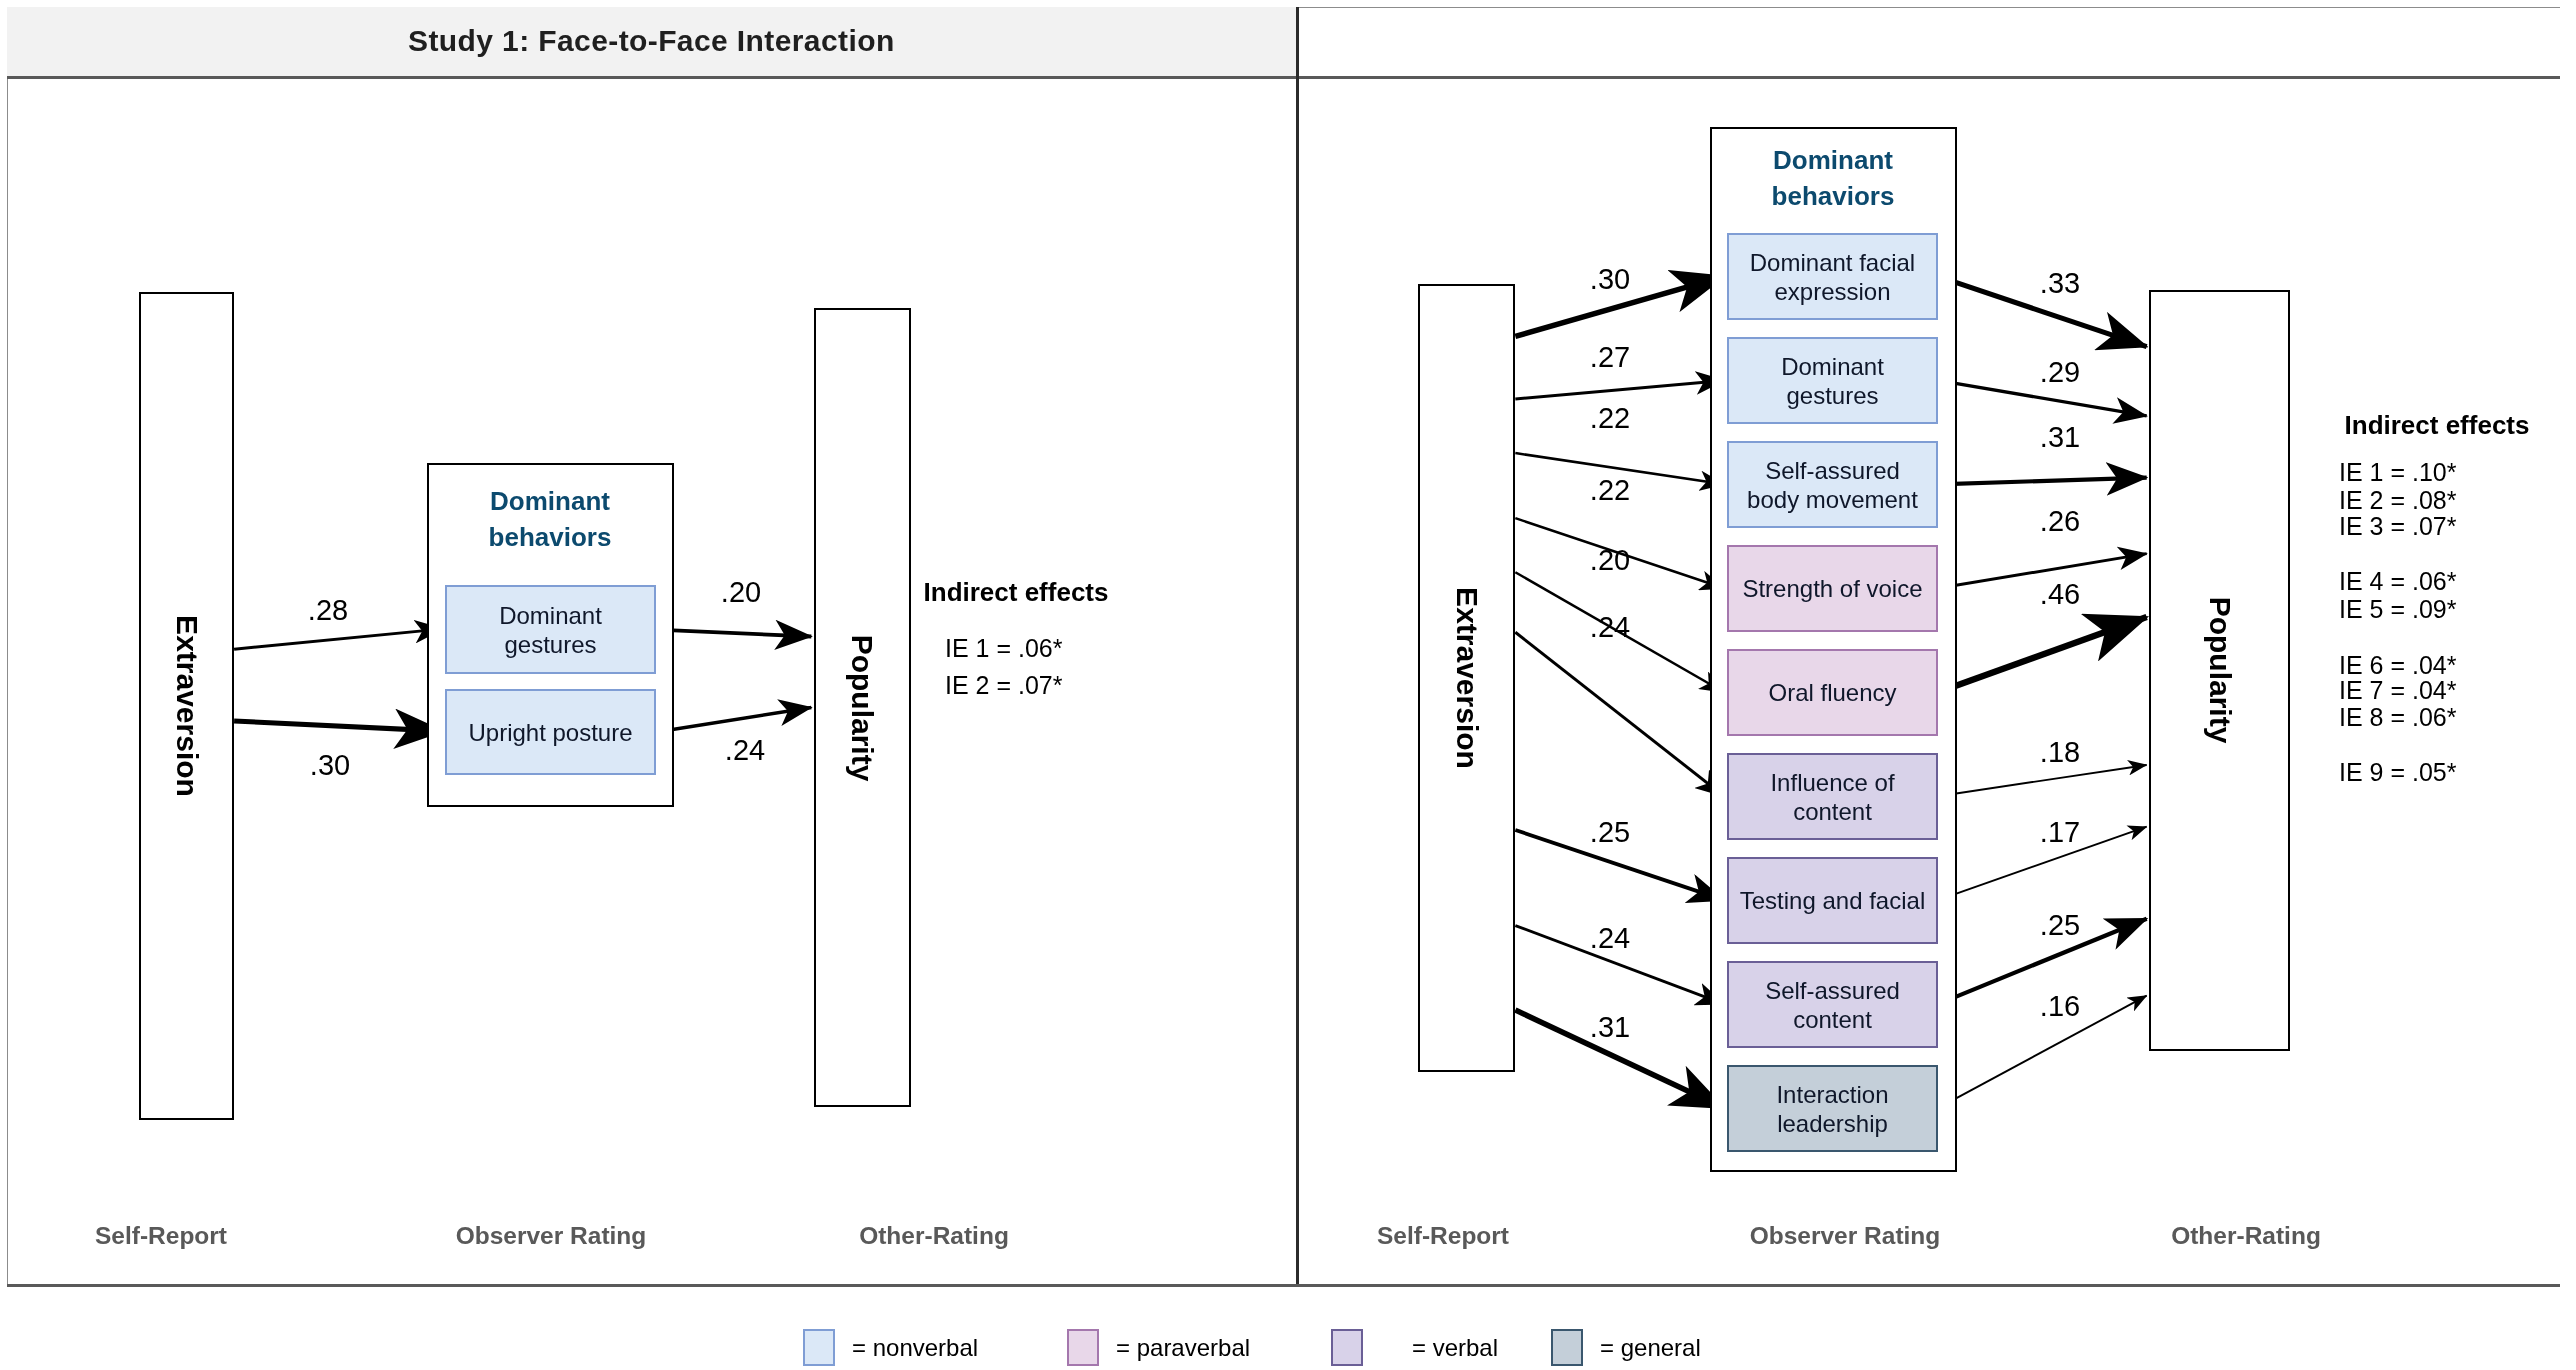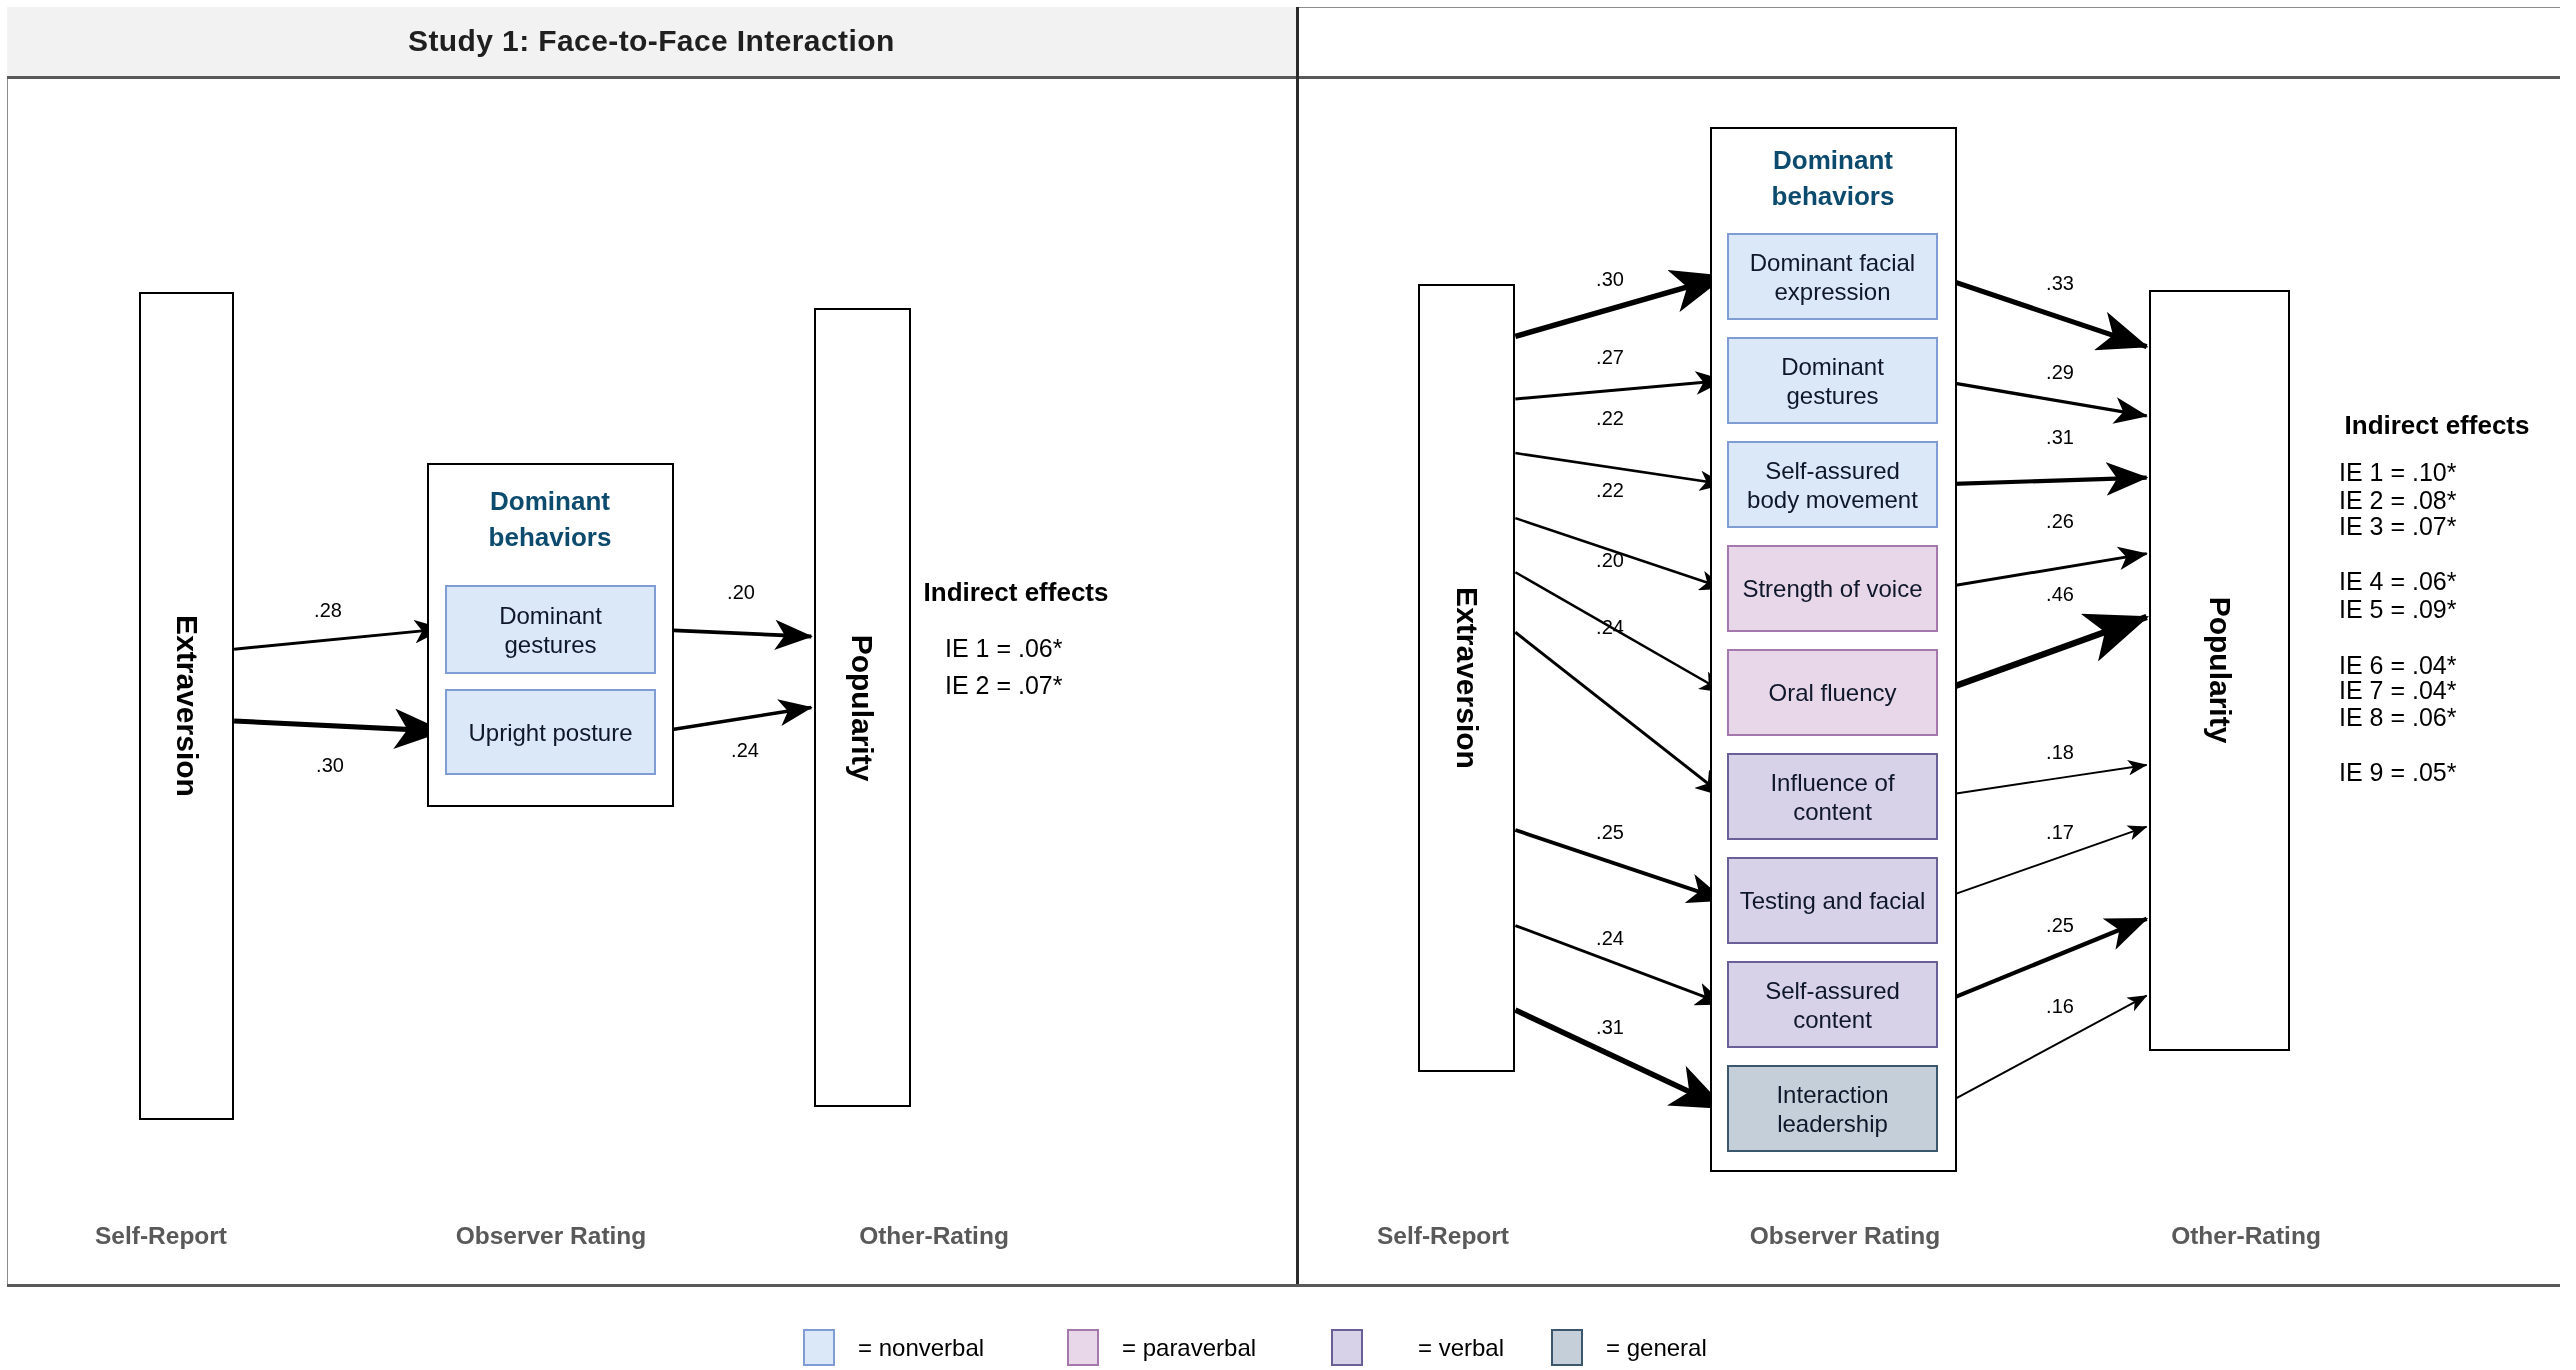--- a/index.html
+++ b/index.html
@@ -10,27 +10,27 @@
   #header-sep{position:absolute;left:6.8px;top:76px;width:2562px;height:3.4px;background:#595959;}
   #panel-divider{position:absolute;left:1296px;top:6.8px;width:2.5px;height:1280px;background:#2b2b2b;}
   #bottom-sep{position:absolute;left:6.8px;top:1284px;width:2562px;height:3.4px;background:#595959;}
   .panel-title{font-size:30px;font-weight:bold;color:#1f1f1f;letter-spacing:0.4px;}
   svg#arrows{position:absolute;left:0;top:0;}
   .entity-box{position:absolute;border:2.5px solid #000;background:#ffffff;box-sizing:border-box;}
   .group-box{position:absolute;border:2.5px solid #000;background:#ffffff;box-sizing:border-box;}
   .group-title{position:absolute;text-align:center;font-size:26px;font-weight:bold;color:#0c4a6e;line-height:36px;transform:translate(-50%,0);}
   .vlabel{position:absolute;font-size:30px;font-weight:bold;color:#000;white-space:nowrap;transform:translate(-50%,-50%) rotate(90deg);}
   .mbox{position:absolute;border:2.5px solid;box-sizing:border-box;display:flex;align-items:center;justify-content:center;text-align:center;font-size:24px;line-height:29px;color:#0f172a;padding:0 6.8px;}
-  .coef{position:absolute;font-size:20px;color:#000;transform:translate(-50%,-50%);white-space:nowrap;}
+  .coef{position:absolute;font-size:29px;color:#000;transform:translate(-50%,-50%);white-space:nowrap;}
   .ie-head{position:absolute;font-size:26px;font-weight:bold;color:#000;transform:translate(-50%,-50%);white-space:nowrap;}
   .ie-item{position:absolute;font-size:25px;color:#000;transform:translate(0,-50%);white-space:nowrap;}
   .foot{position:absolute;font-size:24.5px;font-weight:bold;color:#595959;transform:translate(-50%,-50%);white-space:nowrap;}
   .legend-item{position:absolute;display:flex;align-items:center;}
   .legend-swatch{width:32px;height:37px;border:2.5px solid;box-sizing:border-box;}
-  .legend-label{font-size:24px;color:#000;margin-left:23px;white-space:nowrap;}
+  .legend-label{font-size:24px;color:#000;margin-left:17px;white-space:nowrap;}
 </style>
 </head>
 <body>
 
 <div id="stage">
   <div id="frame"></div>
 
   <div class="header-cell" style="left:6.8px;width:1289px;">
     <span class="panel-title">Study 1: Face-to-Face Interaction</span>
   </div>

